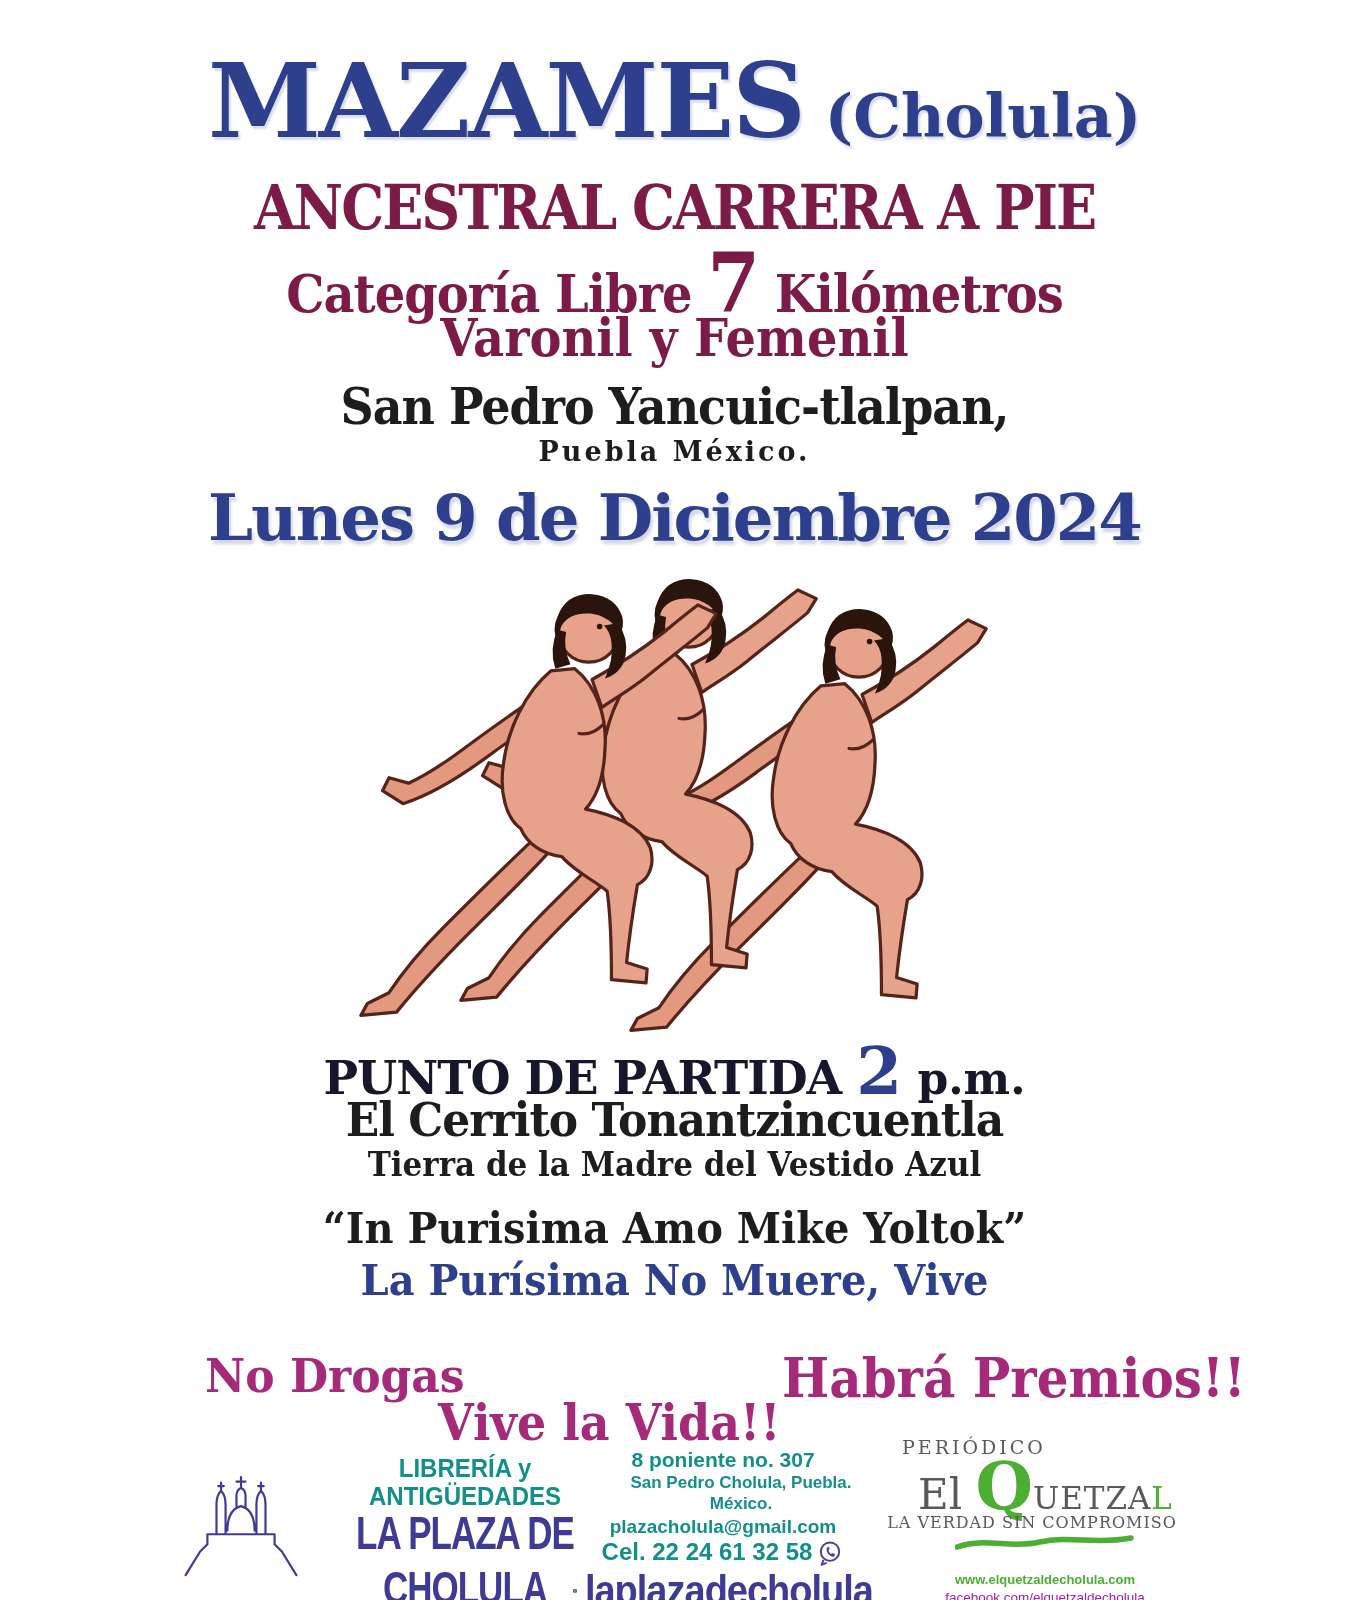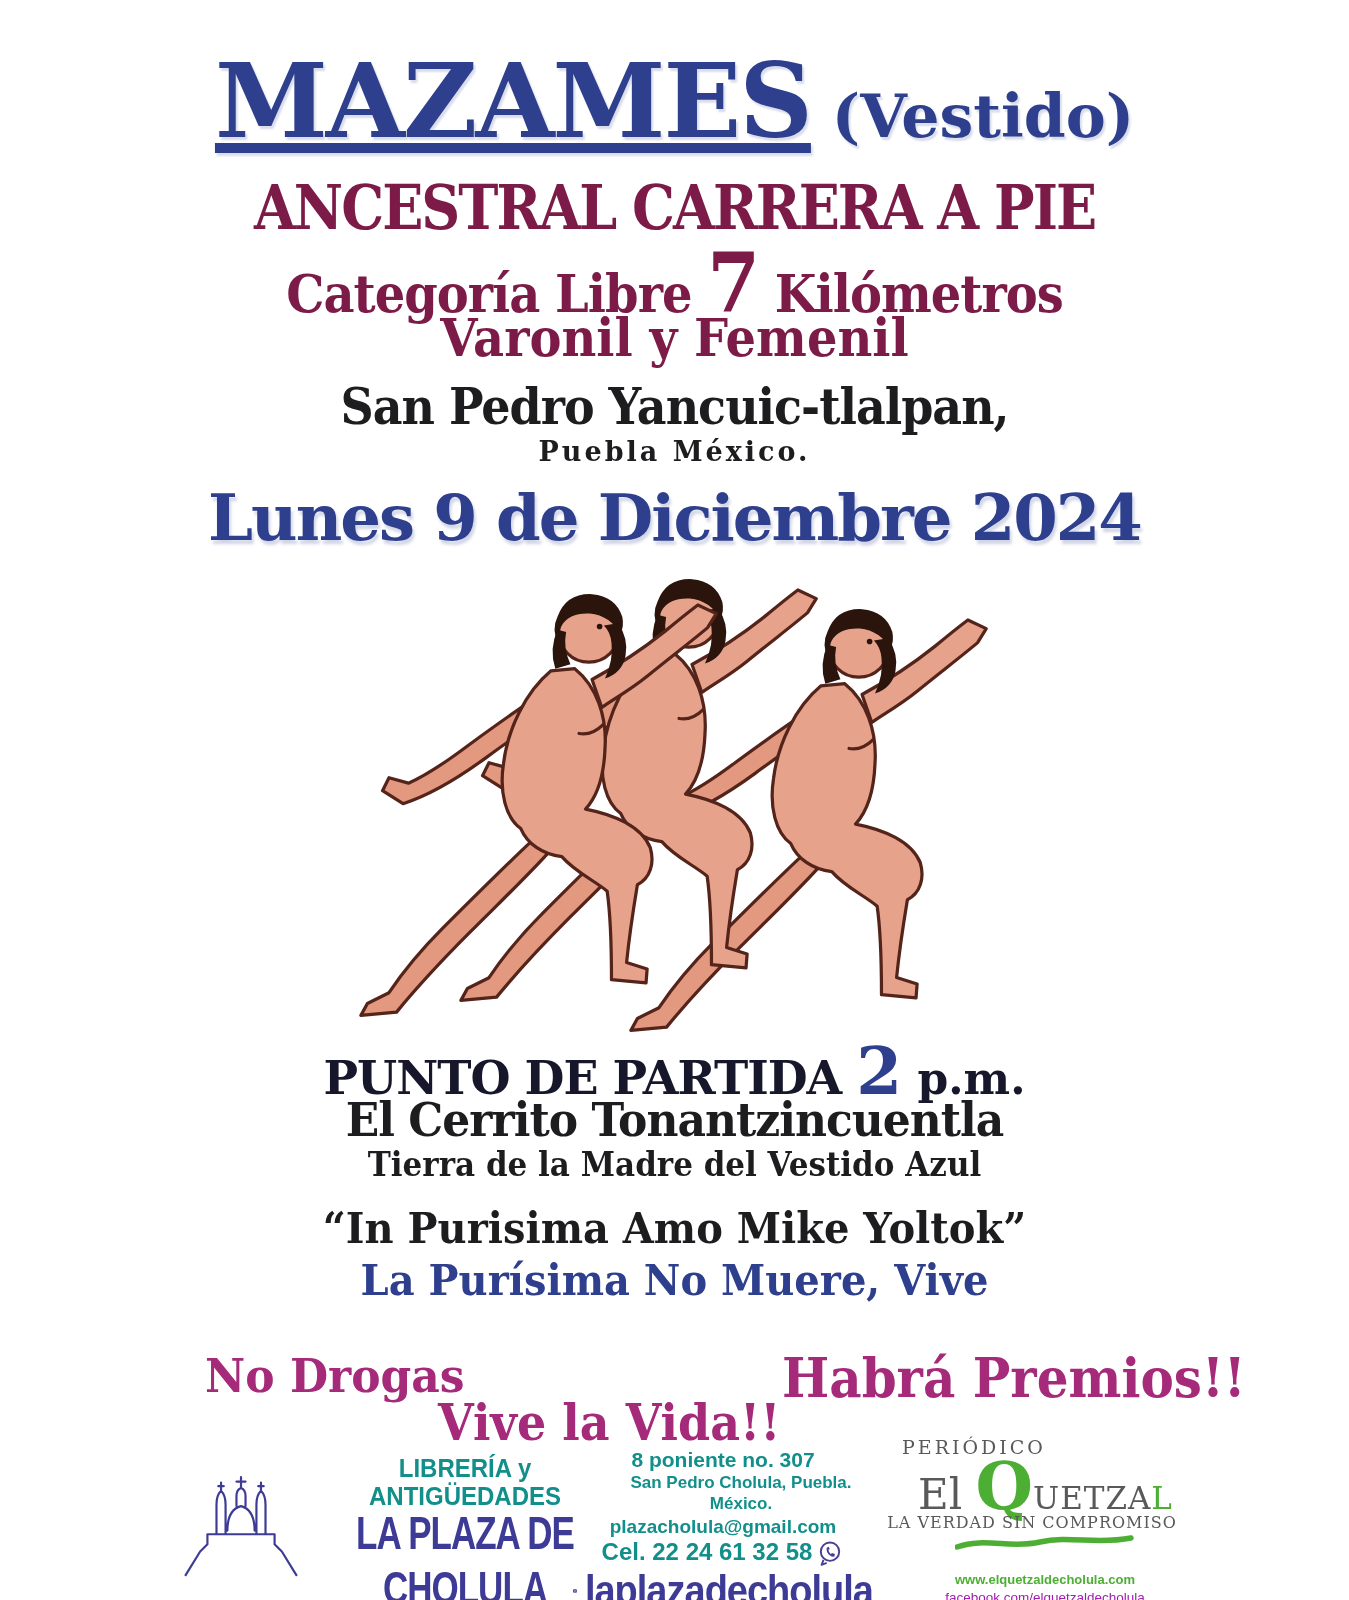--- a/index.html
+++ b/index.html
@@ -10,21 +10,21 @@
   html,body{margin:0;padding:0;background:#ffffff;}
   .poster{
     position:relative; width:1349px; height:1600px; background:#ffffff;
     overflow:hidden; font-family:"DejaVu Serif", serif;
   }
   .line{position:absolute; left:0; width:100%; text-align:center; line-height:1; white-space:nowrap;}
   .condA{transform:scaleY(1.15); transform-origin:50% 0;}
   .condB{transform:scaleY(1.08); transform-origin:50% 0;}
 
   .title-line{top:50px; color:var(--blue); text-shadow:2px 3px 2px rgba(46,63,141,.18);}
-  .title-main{font-size:102px; font-weight:bold; letter-spacing:-2px;text-decoration:underline;}
+  .title-main{font-size:102px; font-weight:bold; letter-spacing:-2px;}
   .title-suffix{font-size:60px; font-weight:bold;}
 
   .race-line{top:176px; font-size:54px; color:var(--maroon); font-weight:bold; letter-spacing:-2px;}
   .cat-line{top:243px; color:var(--maroon); font-weight:bold; letter-spacing:-1px;}
   .cat-pre,.cat-post{font-size:48px;}
   .cat-num{font-size:76px;}
   .gender-line{top:312px; font-size:48px; color:var(--maroon); font-weight:bold;}
 
   .loc-line{top:382px; font-size:46px; color:var(--ink); font-weight:bold; letter-spacing:-1px;}
   .loc-sub{top:438px; font-size:27px; color:var(--ink); font-weight:bold; letter-spacing:3px;}
@@ -81,21 +81,21 @@
   .q-web{font-family:"Liberation Sans", sans-serif; color:var(--green); font-weight:bold; font-size:13px; margin-top:16px;}
   .q-fb{font-family:"Liberation Sans", sans-serif; color:#a21caf; font-size:13.5px; margin-top:3px;}
   .q-mail{font-family:"Liberation Sans", sans-serif; color:#3a3a3a; font-weight:bold; font-size:13.5px; margin-top:2px;}
 </style>
 </head>
 <body>
 
 <div class="poster">
 
   <div class="line title-line">
-    <span class="title-main">MAZAMES</span><span class="title-suffix"> (Vestido)</span>
+    <span class="title-main">MAZAMES</span><span class="title-suffix"> (Cholula)</span>
   </div>
 
   <div class="line race-line condA">ANCESTRAL CARRERA A PIE</div>
 
   <div class="line cat-line condB">
     <span class="cat-pre">Categoría Libre </span><span class="cat-num">7</span><span class="cat-post"> Kilómetros</span>
   </div>
 
   <div class="line gender-line condB">Varonil y Femenil</div>
 

